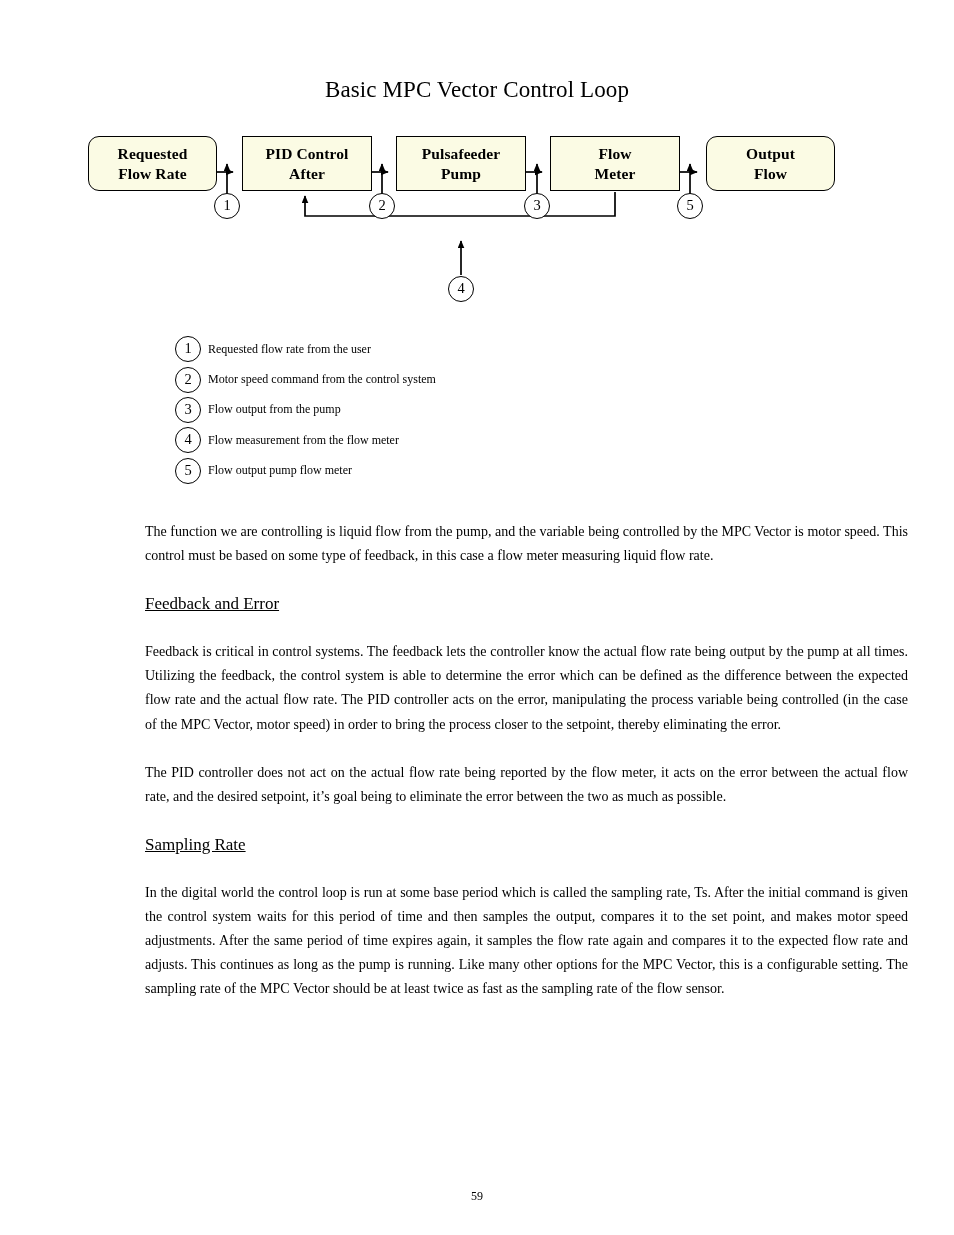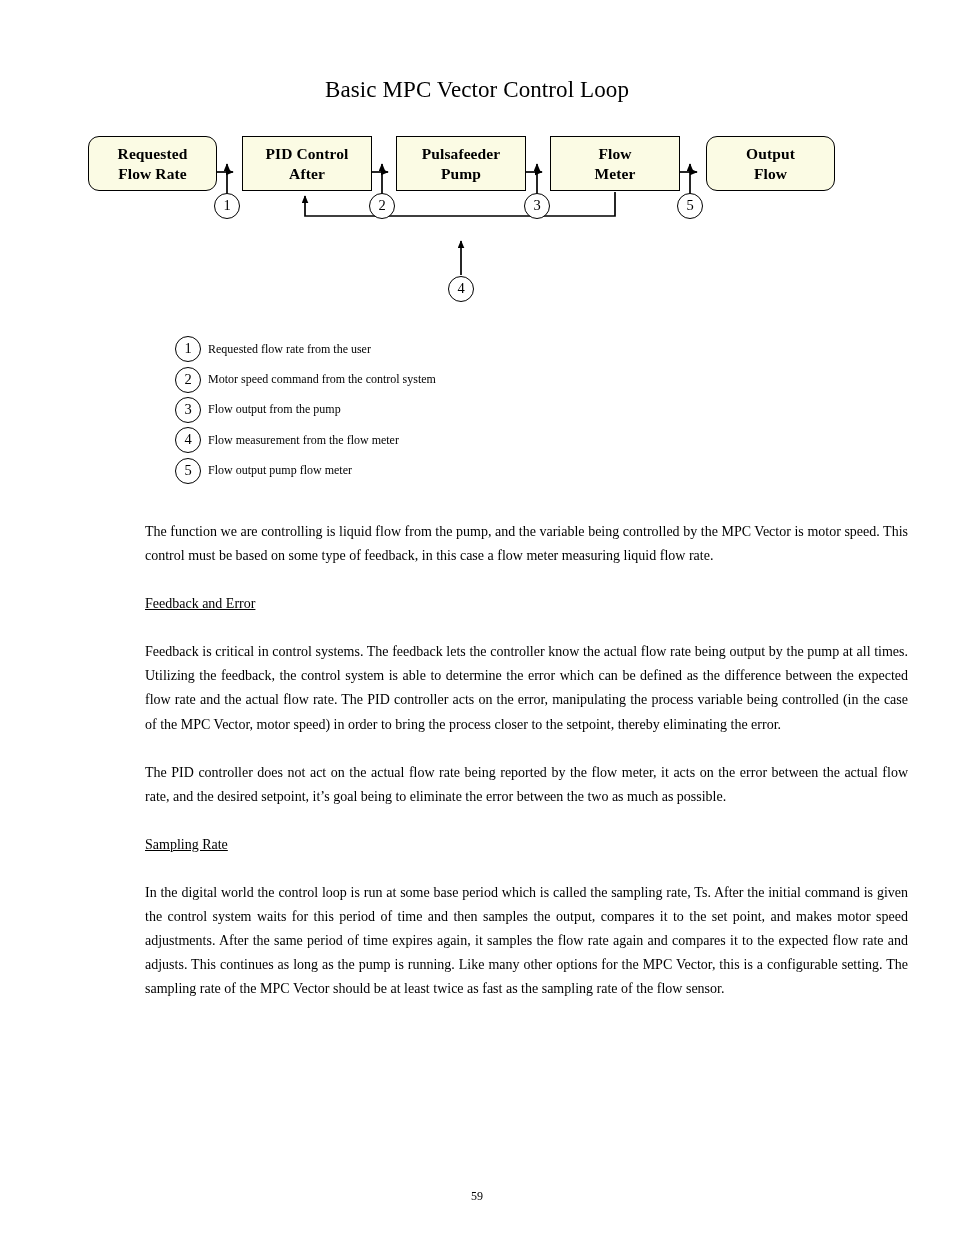--- a/index.html
+++ b/index.html
@@ -111,21 +111,21 @@
     width: 763px;
   }
   .para {
     font-size: 14px;
     line-height: 24.1px;
     text-align: justify;
     margin: 0 0 24px 0;
   }
   .para.last { margin-bottom: 8px; }
   .subhead {
-    font-size: 14px;
+    font-size: 17px;
     line-height: 24.1px;
     text-decoration: underline;
     margin: 0 0 24px 0;
     display: inline-block;
   }
   .subhead-wrap { margin: 0 0 0 0; }
 
   
   .page-number {
     position: absolute;

